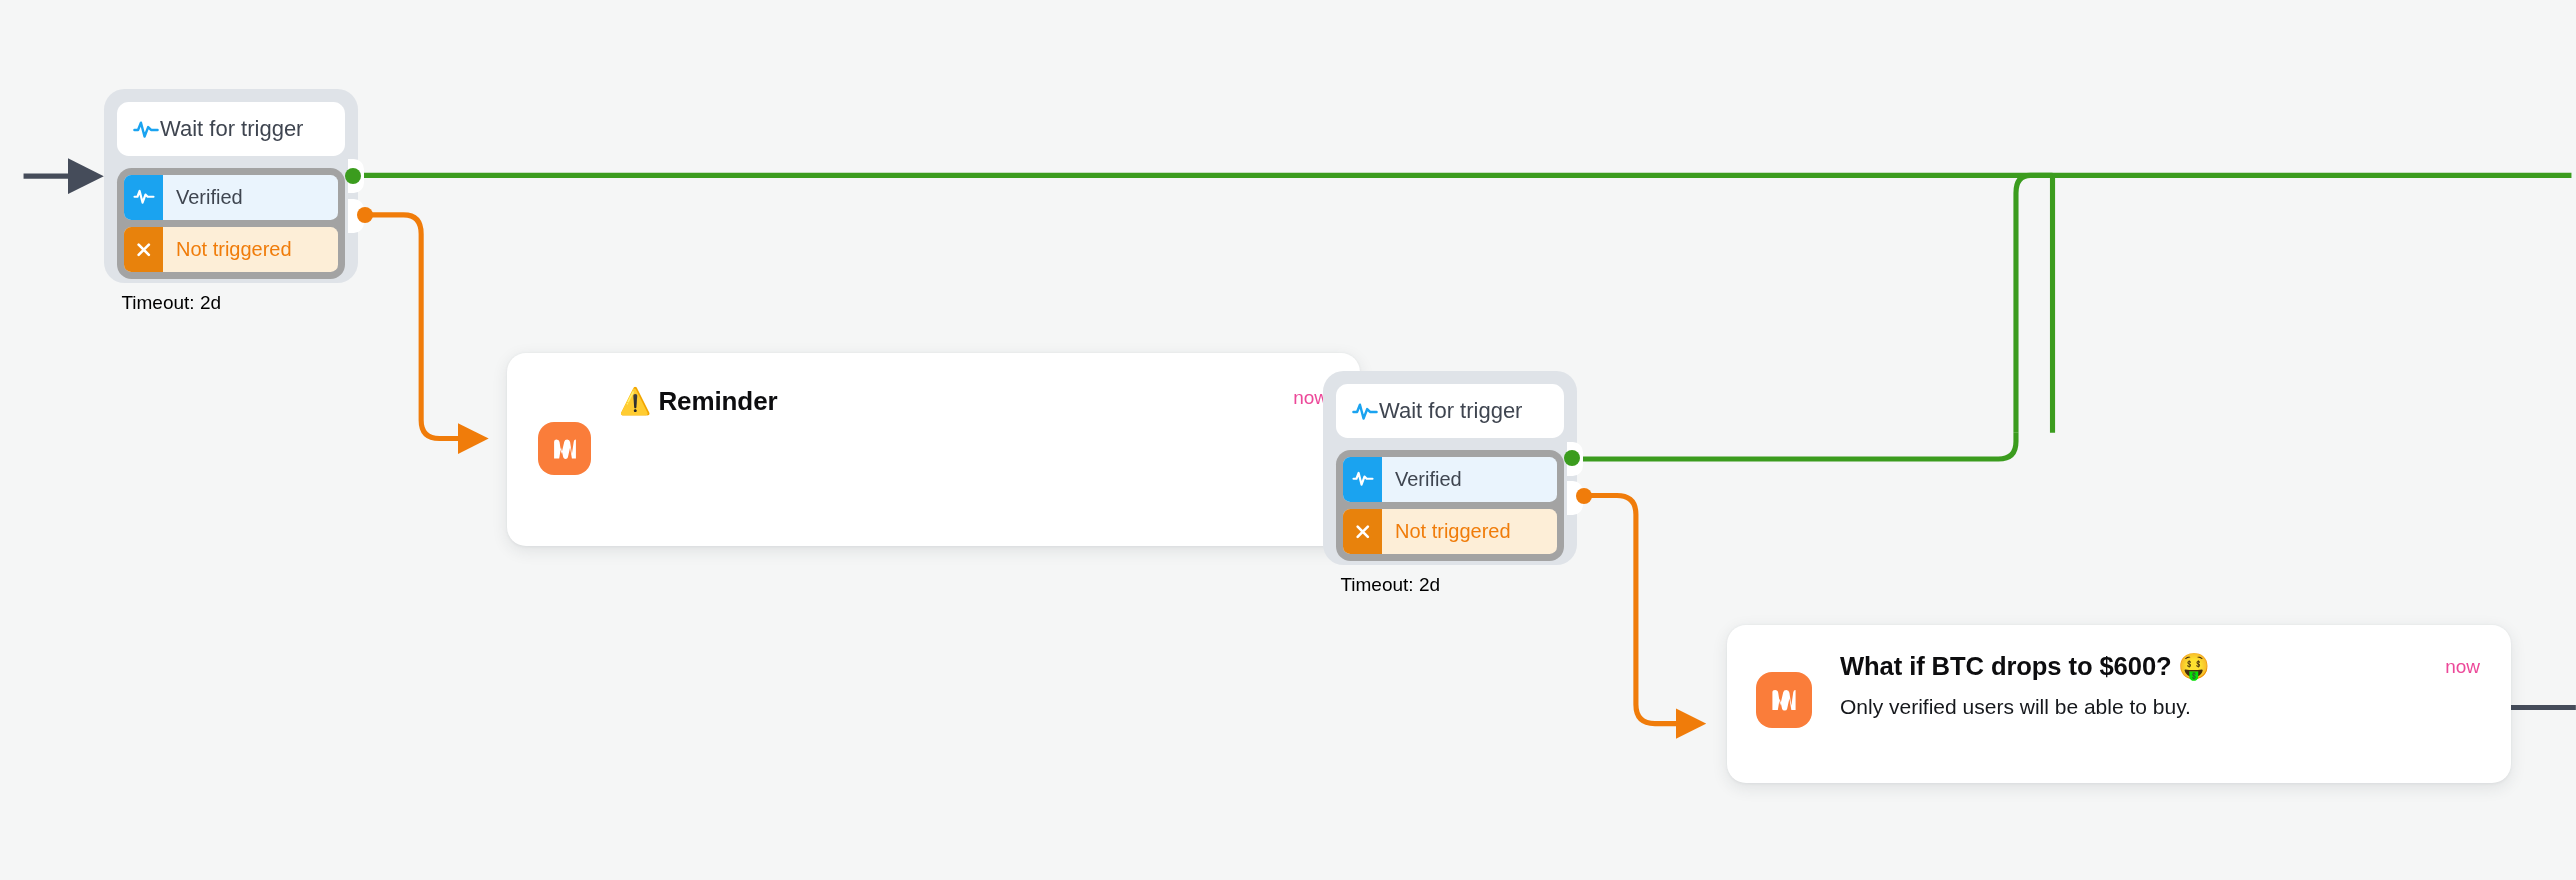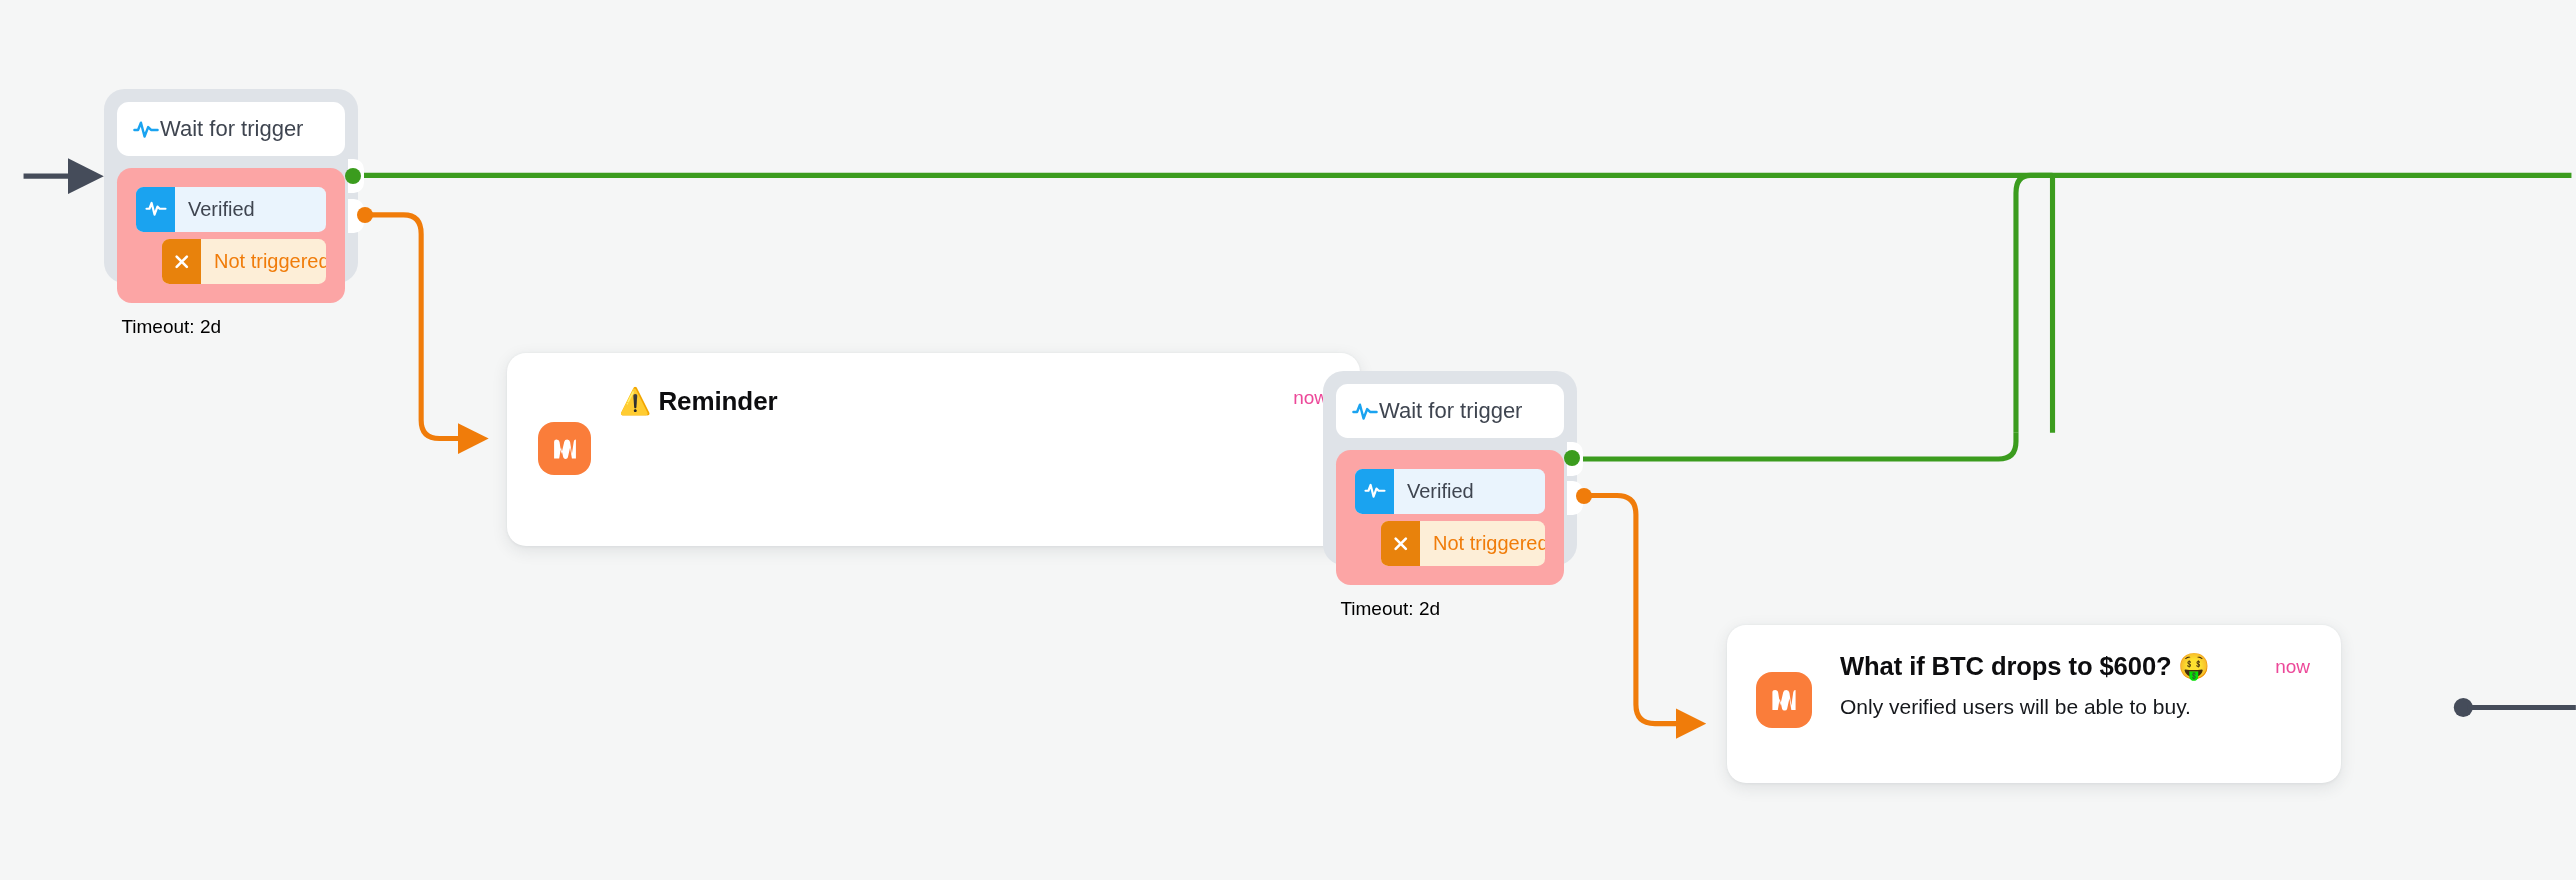--- a/index.html
+++ b/index.html
@@ -48,35 +48,35 @@
   }
   .wait-node-title .title-text {
     font-size: 22px;
     color: #3f4550;
     margin-left: 1px;
     white-space: nowrap;
   }
   .pulse-icon { flex: 0 0 auto; display: block; }
 
   .wait-node-ports {
-    background: #fca5a5;
+    background: #a3a3a3;
     border-radius: 14.6px;
     margin-top: 11.7px;
-    padding: 19px;
+    padding: 7px;
     box-sizing: border-box;
   }
   .port-row {
     display: flex;
     align-items: center;
     border-radius: 7.3px;
     height: 45px;
     overflow: hidden;
     position: relative;
   }
-  .port-row + .port-row { margin-top: 7.3px; margin-left: 26px; }
+  .port-row + .port-row { margin-top: 7.3px; }
   .port-row.verified { background: #eaf4fd; }
   .port-row.nottriggered { background: #fdeed7; }
 
   .port-badge {
     width: 39px;
     height: 45px;
     flex: 0 0 auto;
     display: flex;
     align-items: center;
     justify-content: center;
@@ -151,21 +151,21 @@
 
   
   #msg-card-1 { left: 507px; top: 353px; width: 853px; height: 193px; padding: 32px 38px 32px 31px; }
   #msg-card-1 .msg-app-icon { width: 53px; height: 53px; margin-top: 37px; }
   #msg-card-1 .msg-body { margin-left: 28px; }
   #msg-card-1 .msg-title { font-size: 26px; line-height: 1.25; }
   #msg-card-1 .msg-text { font-size: 26px; line-height: 1.45; margin-top: 10.2px; }
   #msg-card-1 .msg-time { font-size: 19px; right: 32px; top: 34px; }
 
   
-  #msg-card-2 { left: 1727px; top: 625px; width: 614px; height: 158px; padding: 26px 55px 26px 29px; }
+  #msg-card-2 { left: 1727px; top: 625px; width: 784px; height: 158px; padding: 26px 55px 26px 29px; }
   #msg-card-2 .msg-app-icon { width: 56px; height: 56px; margin-top: 20.5px; }
   #msg-card-2 .msg-body { margin-left: 28px; }
   #msg-card-2 .msg-title { font-size: 25.6px; line-height: 1.25; }
   #msg-card-2 .msg-text { font-size: 21px; line-height: 1.4; margin-top: 8.8px; }
   #msg-card-2 .msg-time { font-size: 19px; right: 31px; top: 31px; }
 
   .emoji { font-family: "DejaVu Sans", sans-serif; }
 </style>
 </head>
 <body>

